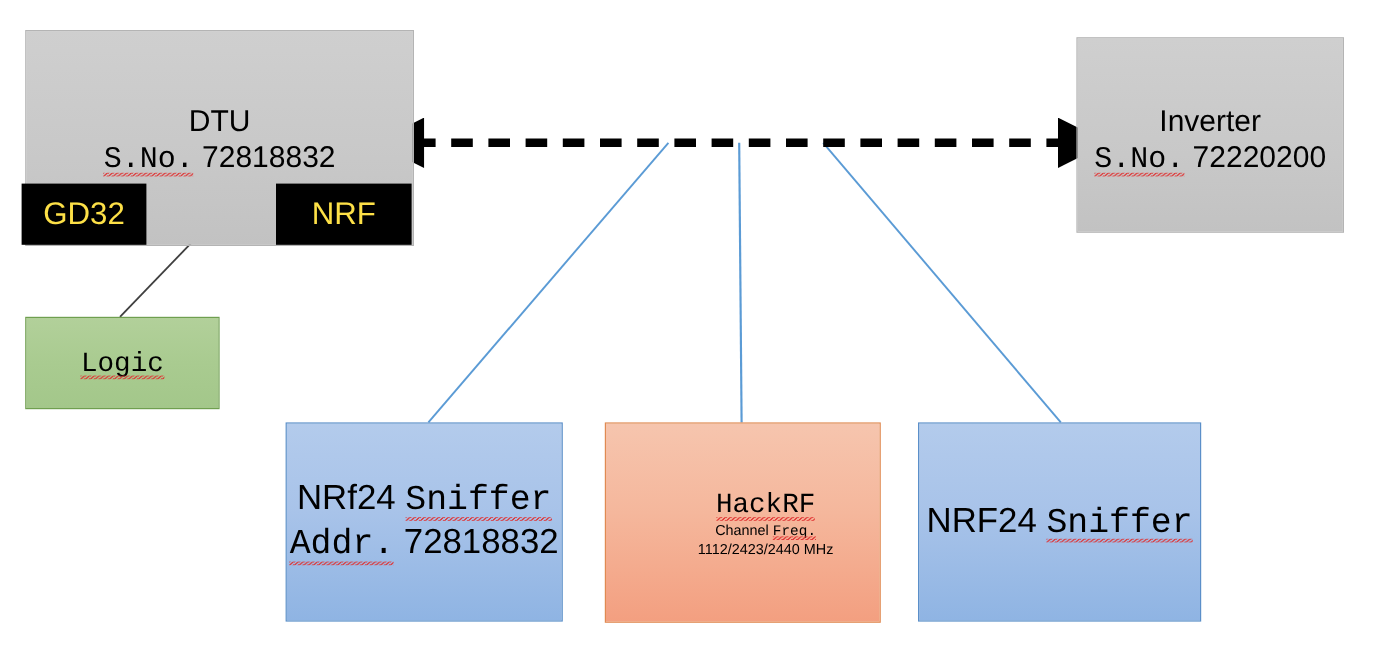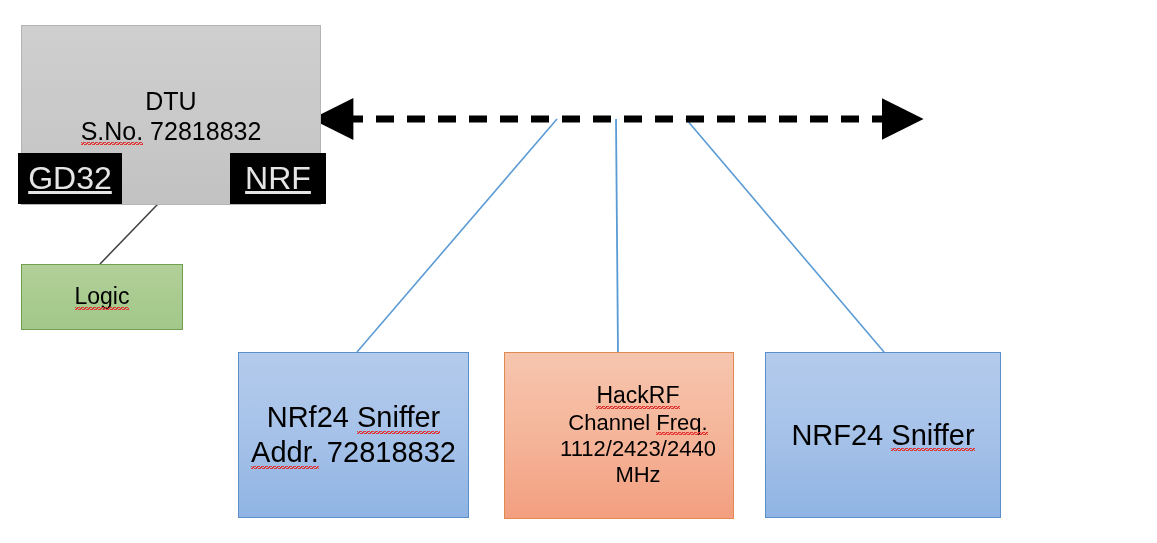--- a/index.html
+++ b/index.html
@@ -30,92 +30,92 @@
     line-height: 1.18;
   }
   
   .grey-box {
     background: linear-gradient(180deg, #cfcfcf 0%, #c8c8c8 60%, #c2c2c2 100%);
     border: 1px solid #b4b4b4;
   }
   #dtu-box {
     left: 21px;
     top: 25px;
-    width: 300px;
+    width: 324px;
     height: 180px;
     justify-content: flex-start;
     padding-top: 60px;
     font-size: 25px;
   }
   #inverter-box {
     left: 897px;
     top: 31px;
     width: 223px;
     height: 163px;
     justify-content: flex-start;
     padding-top: 54px;
     font-size: 25px;
   }
   .spell {
     position: relative;
     display: inline-block;
     white-space: pre;
+    font-family: Liberation Mono, monospace;
   }
   .spell::after {
     content: "";
     position: absolute;
     left: 0;
     right: 0;
     bottom: 1px;
     height: 3px;
     background-image: repeating-linear-gradient(
         135deg, #e03131 0 1px, rgba(224,49,49,0) 1px 2px);
     background-size: 4px 3px;
     opacity: .95;
   }
   
   .black-chip {
     position: absolute;
     box-sizing: border-box;
     background: #000000;
-    color: #e5e5e5;
+    color: #fde047;
     display: flex;
     align-items: center;
     justify-content: center;
-    font-size: 32px;
-    text-decoration: underline;
+    font-size: 26px;
   }
   #gd32-chip { left: 18px;  top: 153px; width: 104px; height: 51px; }
-  #nrf-chip  { left: 230px; top: 153px; width: 96px; height: 51px; }
+  #nrf-chip  { left: 230px; top: 153px; width: 113px; height: 51px; }
 
   
   .blue-box {
     background: linear-gradient(180deg, #b3cbec 0%, #a8c3e9 45%, #8fb4e3 100%);
     border: 1px solid #5b8fc9;
     font-size: 29px;
   }
   #sniffer-left  { left: 238px; top: 352px; width: 231px; height: 166px; }
   #sniffer-right { left: 765px; top: 352px; width: 236px; height: 166px; }
   #hackrf-box {
     left: 504px;
     top: 352px;
     width: 230px;
     height: 167px;
     background: linear-gradient(180deg, #f6c5ae 0%, #f5b79c 45%, #f39f80 100%);
     border: 1px solid #e08a52;
     font-size: 23px;
     padding-left: 38px;
   }
   #hackrf-box .title { font-size: 23px; }
-  #hackrf-box .sub   { font-size: 22px; }
+  #hackrf-box .sub   { font-size: 12px; }
   #logic-box {
     left: 21px;
     top: 264px;
     width: 162px;
-    height: 66px;
+    height: 77px;
     background: linear-gradient(180deg, #b2d09a 0%, #a9cb90 50%, #a3c78a 100%);
     border: 1px solid #6f9f4f;
     font-size: 23px;
     justify-content: center;
   }
   svg.overlay {
     position: absolute;
     left: 0;
     top: 0;
     width: 1157px;
@@ -165,20 +165,24 @@
     <span>GD32</span>
   </div>
   <div class="black-chip" id="nrf-chip">
     <span>NRF</span>
   </div>
 
   <div class="box" id="logic-box">
     <div class="line-txt"><span class="spell">Logic</span></div>
   </div>
 
+  <div class="box grey-box" id="inverter-box">
+    <div class="line-txt">Inverter</div>
+    <div class="line-txt"><span class="spell">S.No.</span><span> 72220200</span></div>
+  </div>
 
   <div class="box blue-box" id="sniffer-left">
     <div class="line-txt"><span>NRf24 </span><span class="spell">Sniffer</span></div>
     <div class="line-txt"><span class="spell">Addr.</span><span> 72818832</span></div>
   </div>
 
   <div class="box" id="hackrf-box">
     <div class="line-txt title"><span class="spell">HackRF</span></div>
     <div class="line-txt sub"><span>Channel </span><span class="spell">Freq.</span></div>
     <div class="line-txt sub">1112/2423/2440 MHz</div>

